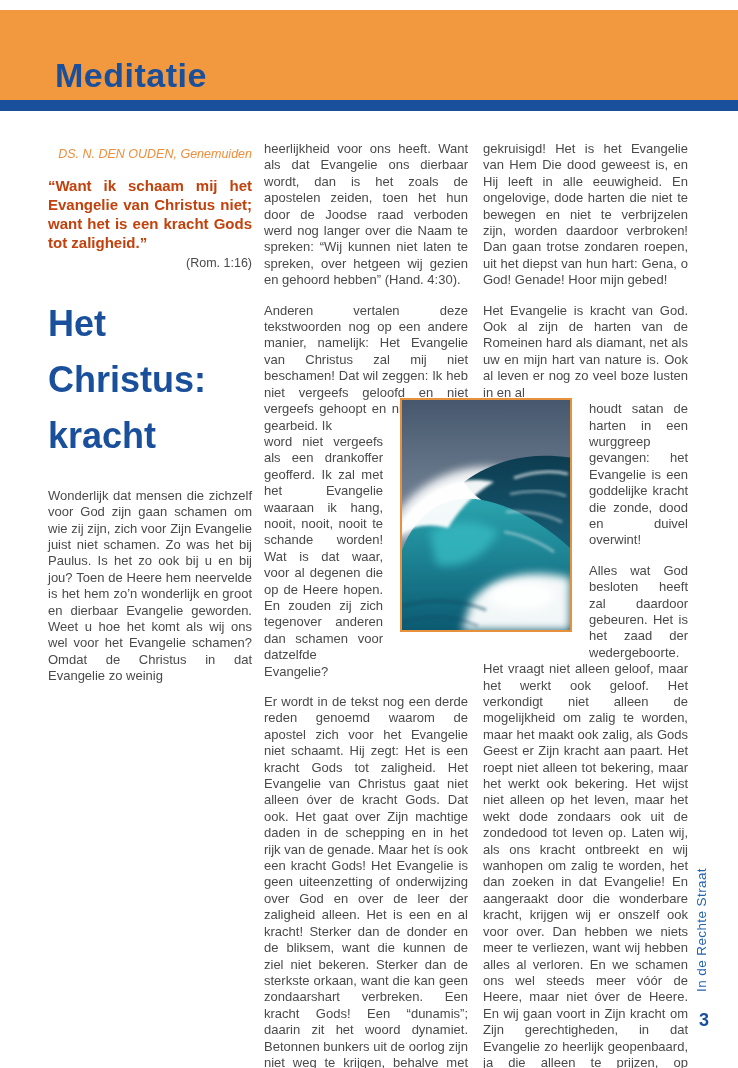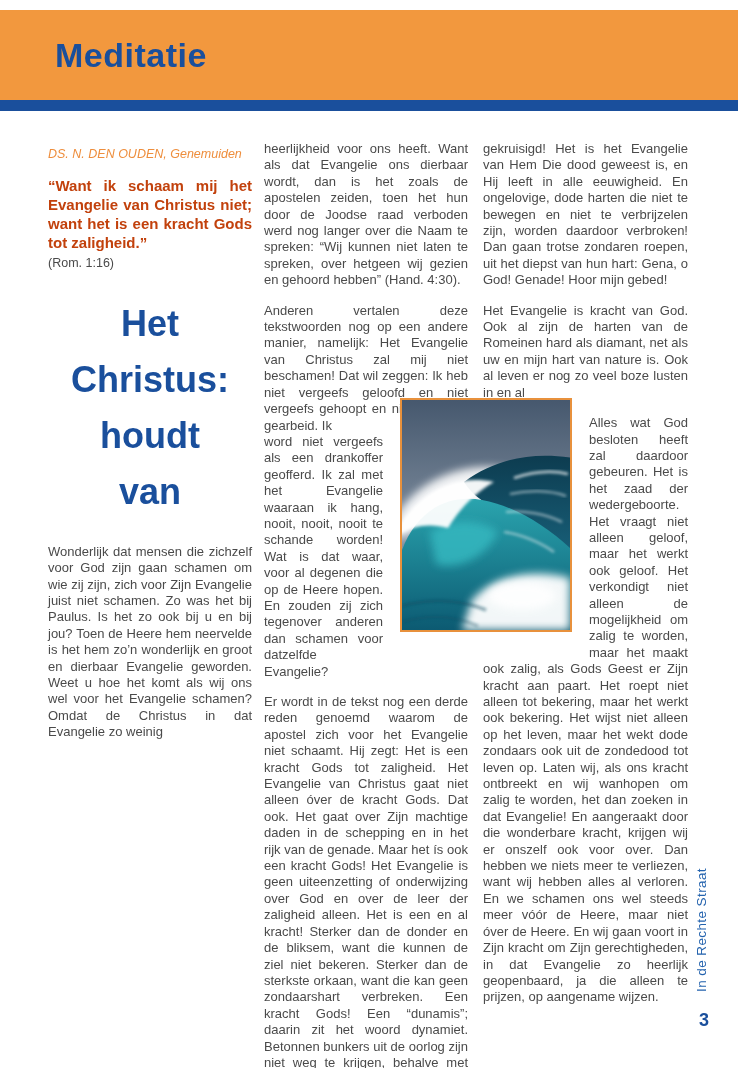--- a/index.html
+++ b/index.html
@@ -9,51 +9,51 @@
     background: #ffffff;
     font-family: "Liberation Sans", sans-serif;
     overflow: hidden;
   }
   
   .header-band {
     position: absolute; left: 0; top: 10px; width: 738px; height: 90px;
     background: #F2983E;
   }
   .header-title {
-    position: absolute; left: 55px; top: 36px;
+    position: absolute; left: 55px; top: 56px;
     font-size: 34px; font-weight: bold; color: #1A4F9C;
     letter-spacing: 0.5px;
   }
   .header-bar {
     position: absolute; left: 0; top: 100px; width: 738px; height: 11px;
     background: #1A4F9C;
   }
   
   .col {
     position: absolute; top: 141px; width: 204px;
     font-size: 13px; line-height: 16.4px; color: #4A4A4A;
     text-align: justify;
   }
   .col-1 { left: 48px;  top: 146px; }
   .col-2 { left: 264px; }
   .col-3 { left: 483px; width: 205px; }
 
   .byline {
     font-style: italic; font-size: 12.5px; color: #EE8E3D;
-    text-align: left; margin: 0 0 14px 0;
+    text-align: right; margin: 0 0 14px 0;
   }
   .lead-quote {
     font-size: 15px; line-height: 19px; font-weight: bold; color: #c2410c;
     margin: 0 0 3px 0; text-align: justify;
   }
-  .quote-ref { font-size: 12.5px; color: #4A4A4A; text-align: left; margin: 0 0 18px 0; }
+  .quote-ref { font-size: 12.5px; color: #4A4A4A; text-align: right; margin: 0 0 18px 0; }
 
   .article-title {
     color: #1A4F9C; font-weight: bold; font-size: 36px; line-height: 56px;
-    text-align: center; margin: 24px 0 24px 0;
+    margin: 24px 0 24px 0;
   }
 
   .para { margin: 0 0 14px 0; }
   .para.cont-head { margin-bottom: 0; }   
   .para.cont-tail { margin-top: 0; }      
 
   
   .spacer-r { float: right; width: 76px; height: 252px; margin: 0 0 4px 9px; }
   .spacer-l { float: left;  width: 96px; height: 255px; margin: 0 10px 4px 0; }
 
@@ -85,37 +85,36 @@
 <div class="header-title">Meditatie</div>
 <div class="header-bar"></div>
 
 <div class="col col-1">
   <div class="byline">DS. N. DEN OUDEN, Genemuiden</div>
   <div class="lead-quote">“Want ik schaam mij het Evangelie van Christus niet; want het is een kracht Gods tot zaligheid.”</div>
   <div class="quote-ref">(Rom. 1:16)</div>
   <div class="article-title">
     <div>Het</div>
     <div>Christus:</div>
-    <div>houdt</div>
-    <div>van</div>
+    <div>kracht</div>
   </div>
   <p class="para">Wonderlijk dat mensen die zichzelf voor God zijn gaan schamen om wie zij zijn, zich voor Zijn Evangelie juist niet schamen. Zo was het bij Paulus. Is het zo ook bij u en bij jou? Toen de Heere hem neervelde is het hem zo’n wonderlijk en groot en dierbaar Evangelie geworden. Weet u hoe het komt als wij ons wel voor het Evangelie schamen? Omdat de Christus in dat Evangelie zo weinig</p>
 </div>
 
 <div class="col col-2">
   <p class="para">heerlijkheid voor ons heeft. Want als dat Evangelie ons dierbaar wordt, dan is het zoals de apostelen zeiden, toen het hun door de Joodse raad verboden werd nog langer over die Naam te spreken: “Wij kunnen niet laten te spreken, over hetgeen wij gezien en gehoord hebben” (Hand. 4:30).</p>
   <p class="para cont-head">Anderen vertalen deze tekstwoorden nog op een andere manier, namelijk: Het Evangelie van Christus zal mij niet beschamen! Dat wil zeggen: Ik heb niet vergeefs geloofd en niet vergeefs gehoopt en niet vergeefs gearbeid. Ik</p>
   <p class="para cont-tail"><span class="spacer-r"></span><span>word niet vergeefs als een drankoffer geofferd. Ik zal met het Evangelie waaraan ik hang, nooit, nooit, nooit te schande worden! Wat is dat waar, voor al degenen die op de Heere hopen. En zouden zij zich tegenover anderen dan schamen voor datzelfde Evangelie?</span></p>
   <p class="para">Er wordt in de tekst nog een derde reden genoemd waarom de apostel zich voor het Evangelie niet schaamt. Hij zegt: Het is een kracht Gods tot zaligheid. Het Evangelie van Christus gaat niet alleen óver de kracht Gods. Dat ook. Het gaat over Zijn machtige daden in de schepping en in het rijk van de genade. Maar het ís ook een kracht Gods! Het Evangelie is geen uiteenzetting of onderwijzing over God en over de leer der zaligheid alleen. Het is een en al kracht! Sterker dan de donder en de bliksem, want die kunnen de ziel niet bekeren. Sterker dan de sterkste orkaan, want die kan geen zondaarshart verbreken. Een kracht Gods! Een “dunamis”; daarin zit het woord dynamiet. Betonnen bunkers uit de oorlog zijn niet weg te krijgen, behalve met dynamiet. Die werking heeft het Evangelie. Een kracht Gods tot zaligheid! Vanwege de inhoud van dat Evangelie: Jezus Christus en Dien</p>
 </div>
 
 <div class="col col-3">
   <p class="para">gekruisigd! Het is het Evangelie van Hem Die dood geweest is, en Hij leeft in alle eeuwigheid. En ongelovige, dode harten die niet te bewegen en niet te verbrijzelen zijn, worden daardoor verbroken! Dan gaan trotse zondaren roepen, uit het diepst van hun hart: Gena, o God! Genade! Hoor mijn gebed!</p>
   <p class="para cont-head">Het Evangelie is kracht van God. Ook al zijn de harten van de Romeinen hard als diamant, net als uw en mijn hart van nature is. Ook al leven er nog zo veel boze lusten in en al</p>
-  <p class="para cont-tail"><span class="spacer-l"></span></p>
+  <p class="para cont-tail"><span class="spacer-l"></span><span>houdt satan de harten in een wurggreep gevangen: het Evangelie is een goddelijke kracht die zonde, dood en duivel overwint!</span></p>
   <p class="para">Alles wat God besloten heeft zal daardoor gebeuren. Het is het zaad der wedergeboorte. Het vraagt niet alleen geloof, maar het werkt ook geloof. Het verkondigt niet alleen de mogelijkheid om zalig te worden, maar het maakt ook zalig, als Gods Geest er Zijn kracht aan paart. Het roept niet alleen tot bekering, maar het werkt ook bekering. Het wijst niet alleen op het leven, maar het wekt dode zondaars ook uit de zondedood tot leven op. Laten wij, als ons kracht ontbreekt en wij wanhopen om zalig te worden, het dan zoeken in dat Evangelie! En aangeraakt door die wonderbare kracht, krijgen wij er onszelf ook voor over. Dan hebben we niets meer te verliezen, want wij hebben alles al verloren. En we schamen ons wel steeds meer vóór de Heere, maar niet óver de Heere. En wij gaan voort in Zijn kracht om Zijn gerechtigheden, in dat Evangelie zo heerlijk geopenbaard, ja die alleen te prijzen, op aangename wijzen.</p>
 </div>
 
 <div class="wave-photo">
   <svg width="168" height="230" viewBox="0 0 168 230" xmlns="http://www.w3.org/2000/svg">
     <defs>
       <linearGradient id="sky" x1="0" y1="0" x2="0" y2="1">
         <stop offset="0" stop-color="#46586E"></stop>
         <stop offset="0.55" stop-color="#7C8B9C"></stop>
         <stop offset="1" stop-color="#9AA7B3"></stop>

